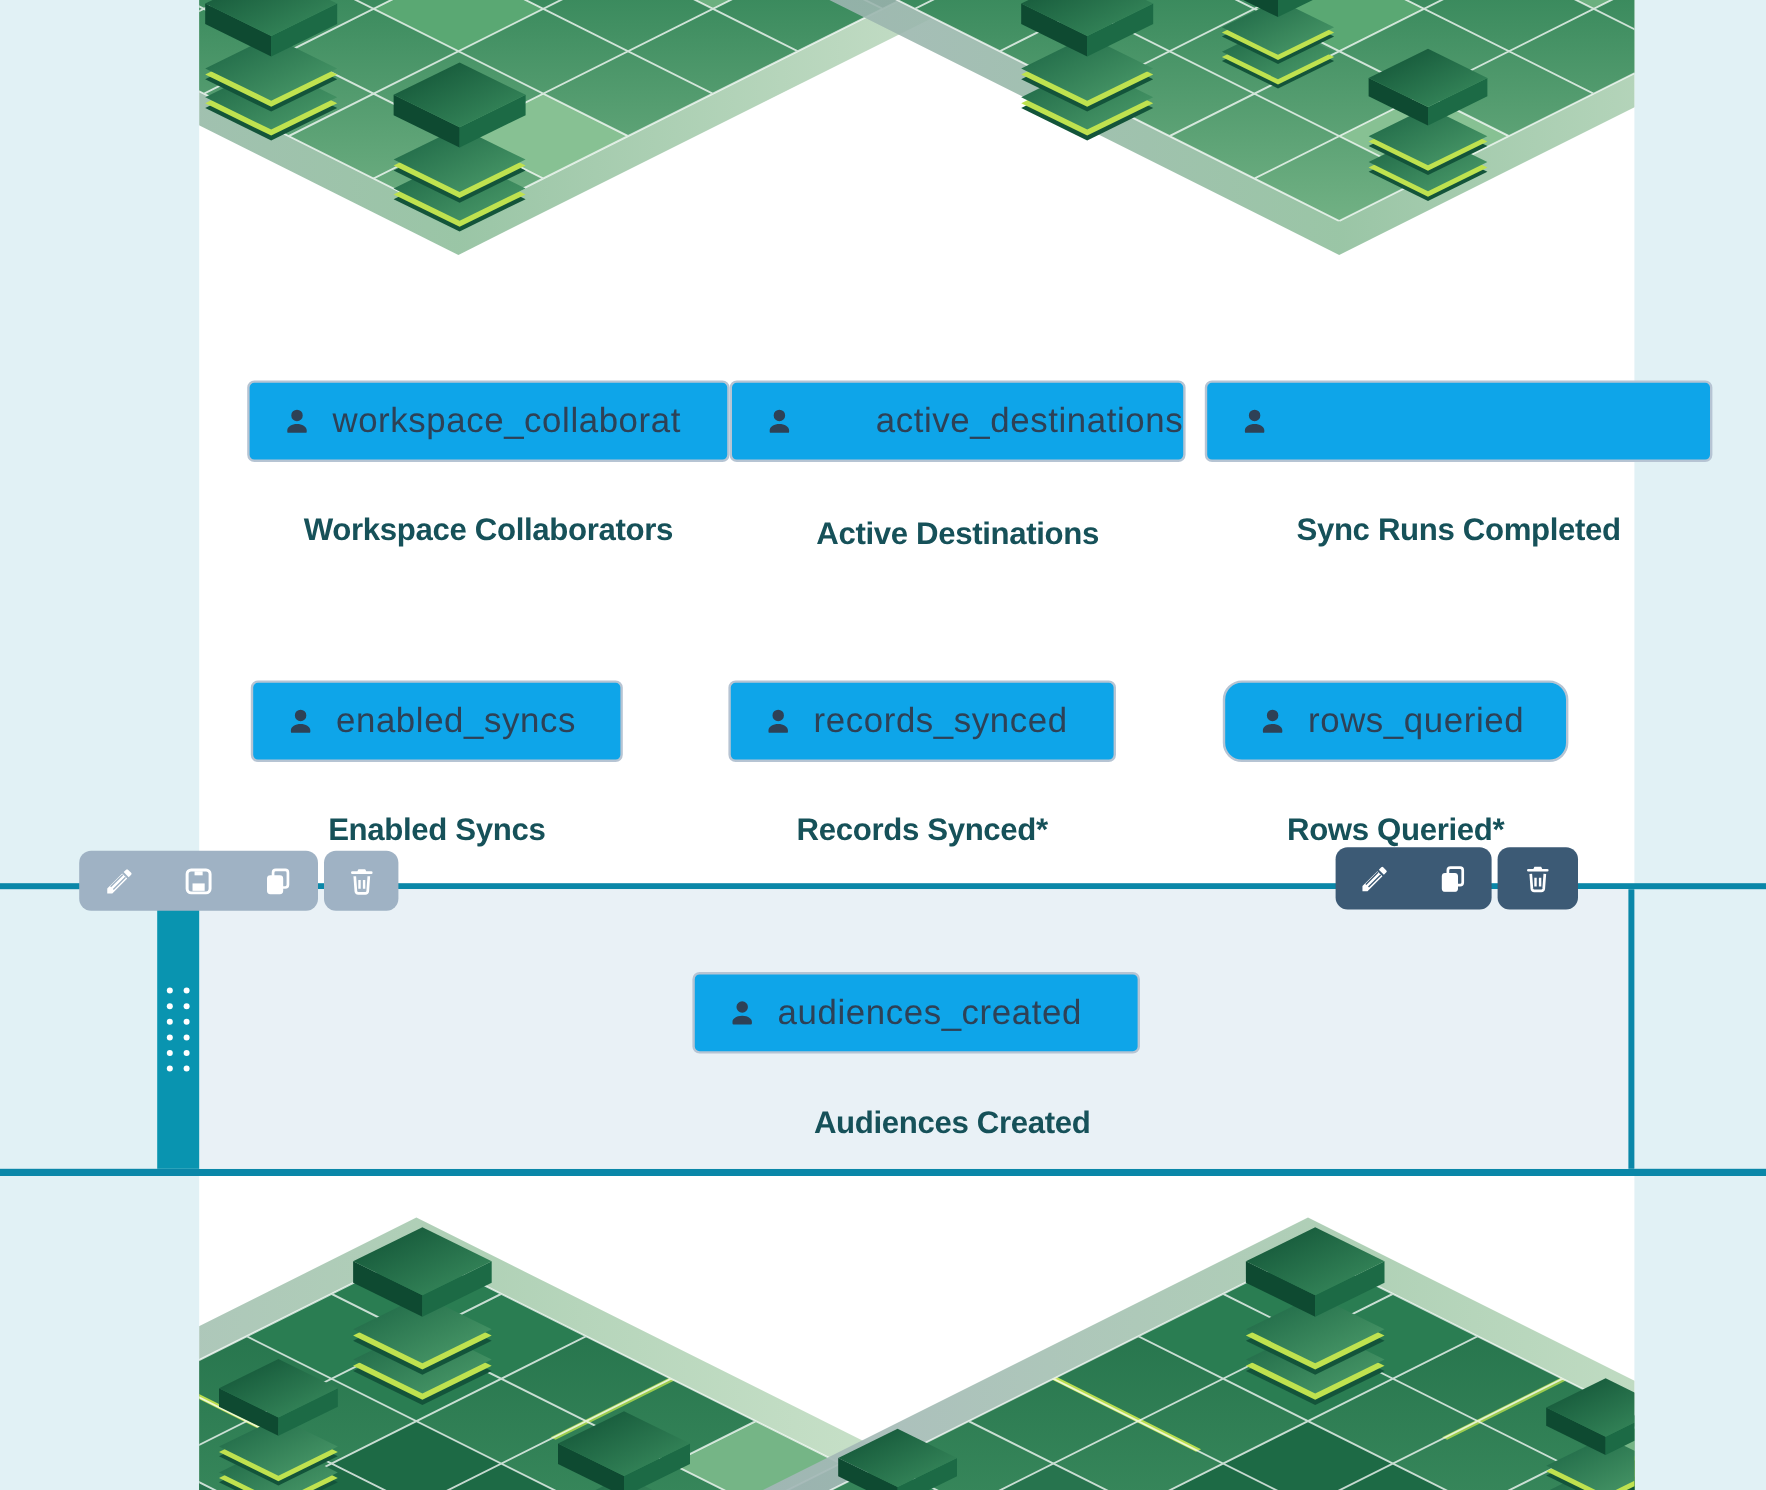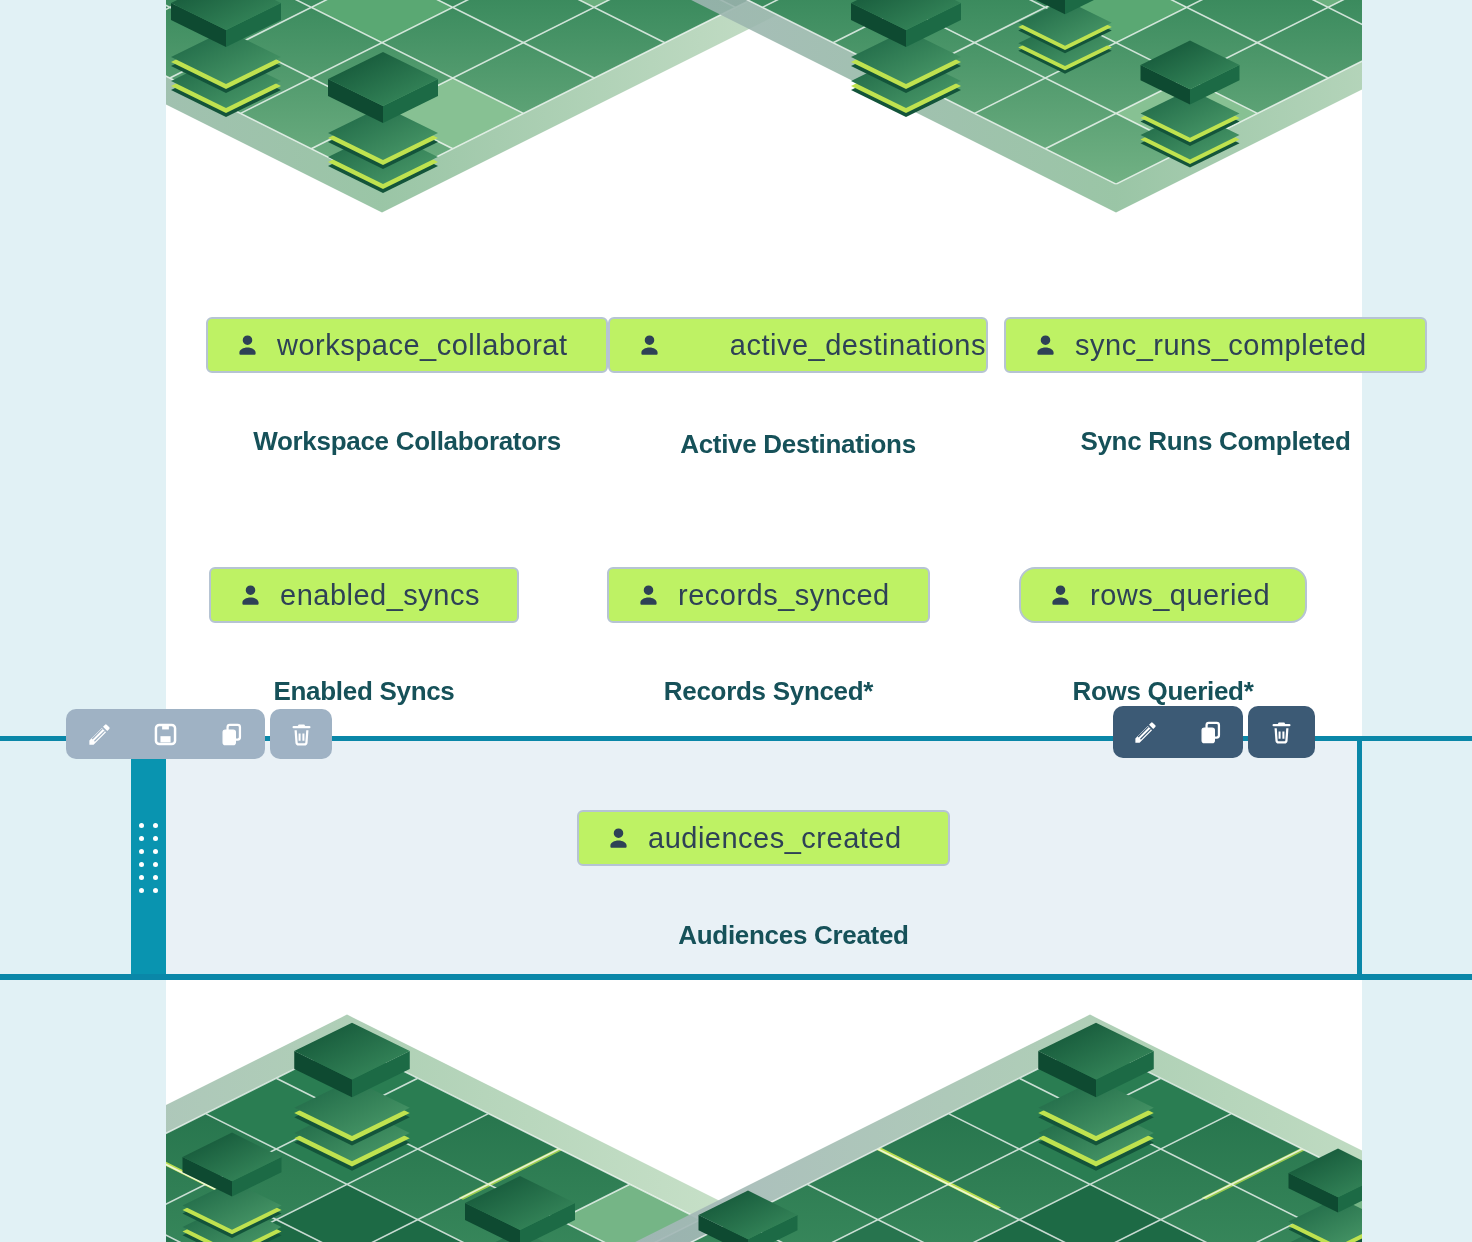--- a/index.html
+++ b/index.html
@@ -8,22 +8,22 @@
     background:#e1f1f5;
     font-family:"Liberation Sans", sans-serif;
   }
   .abs{position:absolute;}
   
   .content-col{left:166px;top:0;width:1196px;height:1242px;background:#ffffff;z-index:0;}
   .illus{z-index:1;pointer-events:none;}
   
   .token{
     z-index:3;display:flex;align-items:center;gap:16px;
-    background:#bef264;border:2px solid #b6c4d3;border-radius:6px;
-    box-sizing:border-box;height:56px;padding-left:26px;
+    background:#0ea5e9;border:2px solid #b6c4d3;border-radius:6px;
+    box-sizing:border-box;height:68px;padding-left:26px;
     color:#2e4156;font-size:29px;letter-spacing:.5px;white-space:nowrap;overflow:hidden;
   }
   .token .p-icon{flex:0 0 auto;width:27px;height:27px;}
   .metric-label{
     z-index:3;text-align:center;color:#165159;font-weight:bold;
     font-size:26px;letter-spacing:-0.3px;white-space:nowrap;
   }
   
   .hline{left:0;width:1472px;background:#0a87a8;z-index:2;}
   .section-box{
@@ -122,21 +122,20 @@
 <div class="abs token" style="left:608px;top:317px;width:380px;justify-content:space-between;">
   <svg class="p-icon" viewBox="0 0 24 24">
       <path fill="#2e4156" d="M12 11.5a4.25 4.25 0 1 0-4.25-4.25A4.25 4.25 0 0 0 12 11.5zm0 2.2c-3.7 0-7.2 1.9-7.2 4.6v1a.9.9 0 0 0 .9.9h12.6a.9.9 0 0 0 .9-.9v-1c0-2.7-3.5-4.6-7.2-4.6z"></path>
     </svg>
   <span>active_destinations</span>
 </div>
 <div class="abs token" style="left:1004px;top:317px;width:423px;">
   <svg class="p-icon" viewBox="0 0 24 24">
       <path fill="#2e4156" d="M12 11.5a4.25 4.25 0 1 0-4.25-4.25A4.25 4.25 0 0 0 12 11.5zm0 2.2c-3.7 0-7.2 1.9-7.2 4.6v1a.9.9 0 0 0 .9.9h12.6a.9.9 0 0 0 .9-.9v-1c0-2.7-3.5-4.6-7.2-4.6z"></path>
     </svg>
-  <span>sync_runs_completed</span>
 </div>
 
 <div class="abs metric-label" style="left:206px;top:426px;width:402px;">Workspace Collaborators</div>
 <div class="abs metric-label" style="left:608px;top:429px;width:380px;">Active Destinations</div>
 <div class="abs metric-label" style="left:1004px;top:426px;width:423px;">Sync Runs Completed</div>
 
 <div class="abs token" style="left:209px;top:567px;width:310px;">
   <svg class="p-icon" viewBox="0 0 24 24">
       <path fill="#2e4156" d="M12 11.5a4.25 4.25 0 1 0-4.25-4.25A4.25 4.25 0 0 0 12 11.5zm0 2.2c-3.7 0-7.2 1.9-7.2 4.6v1a.9.9 0 0 0 .9.9h12.6a.9.9 0 0 0 .9-.9v-1c0-2.7-3.5-4.6-7.2-4.6z"></path>
     </svg>

